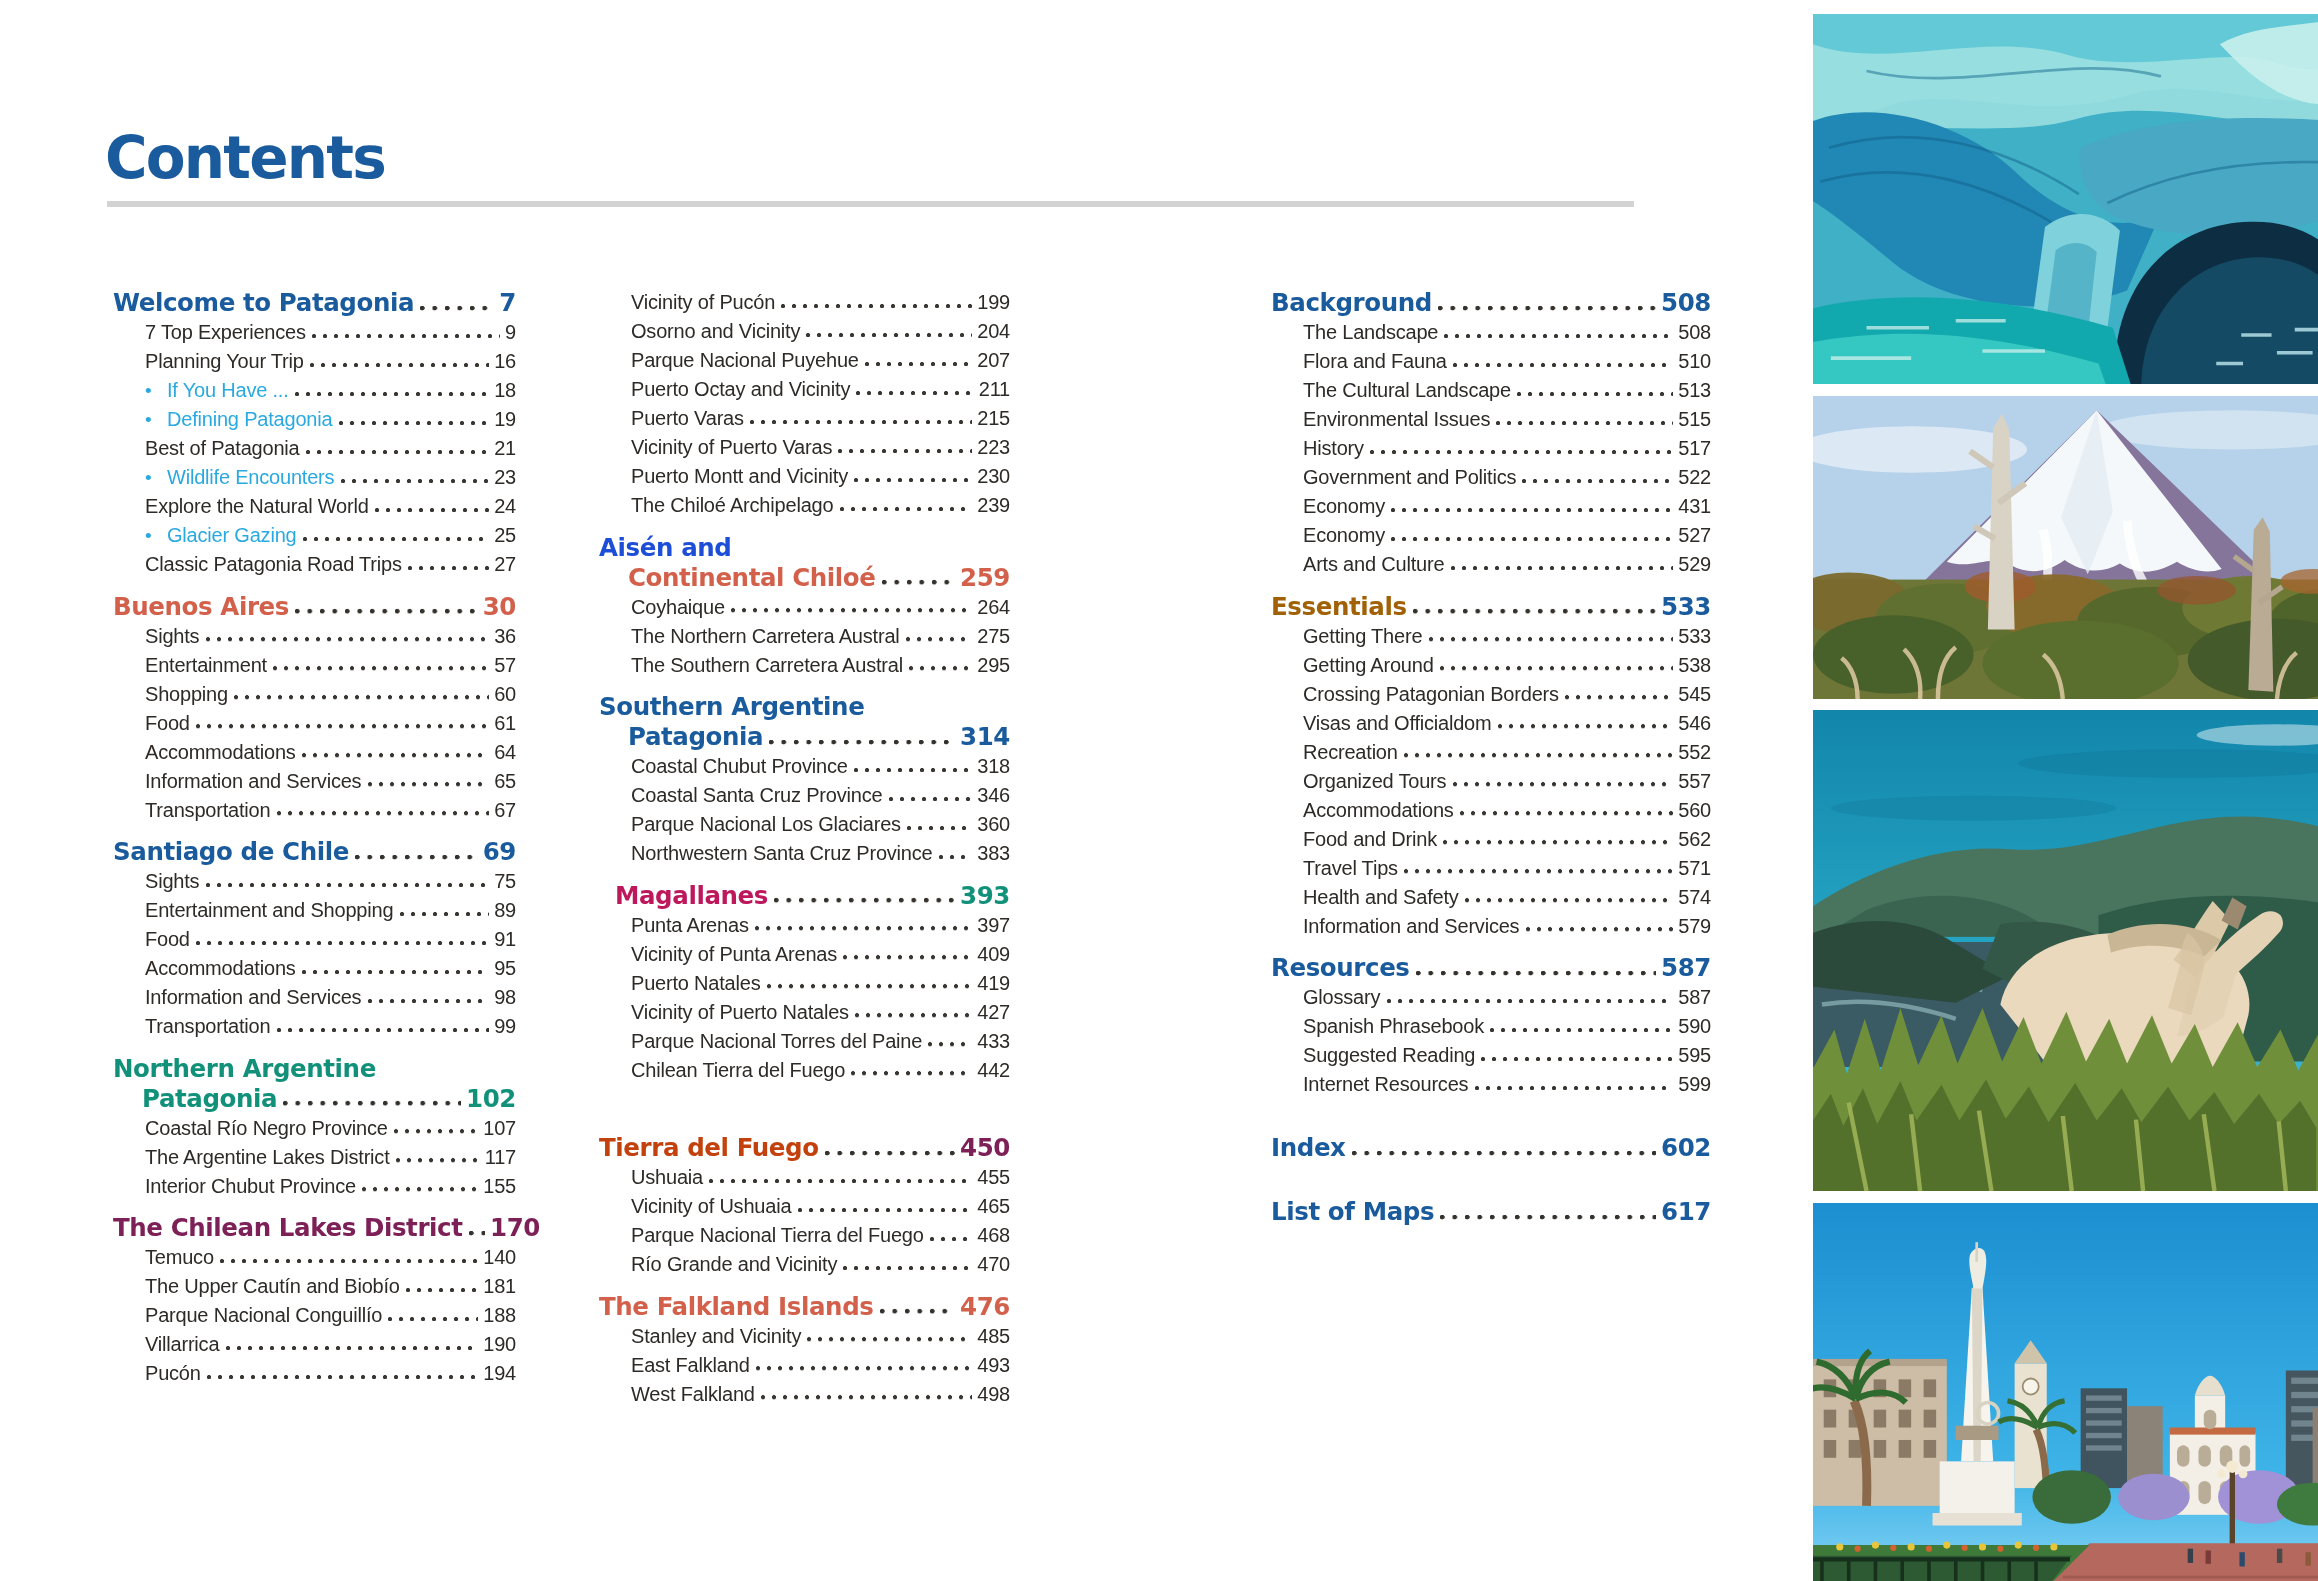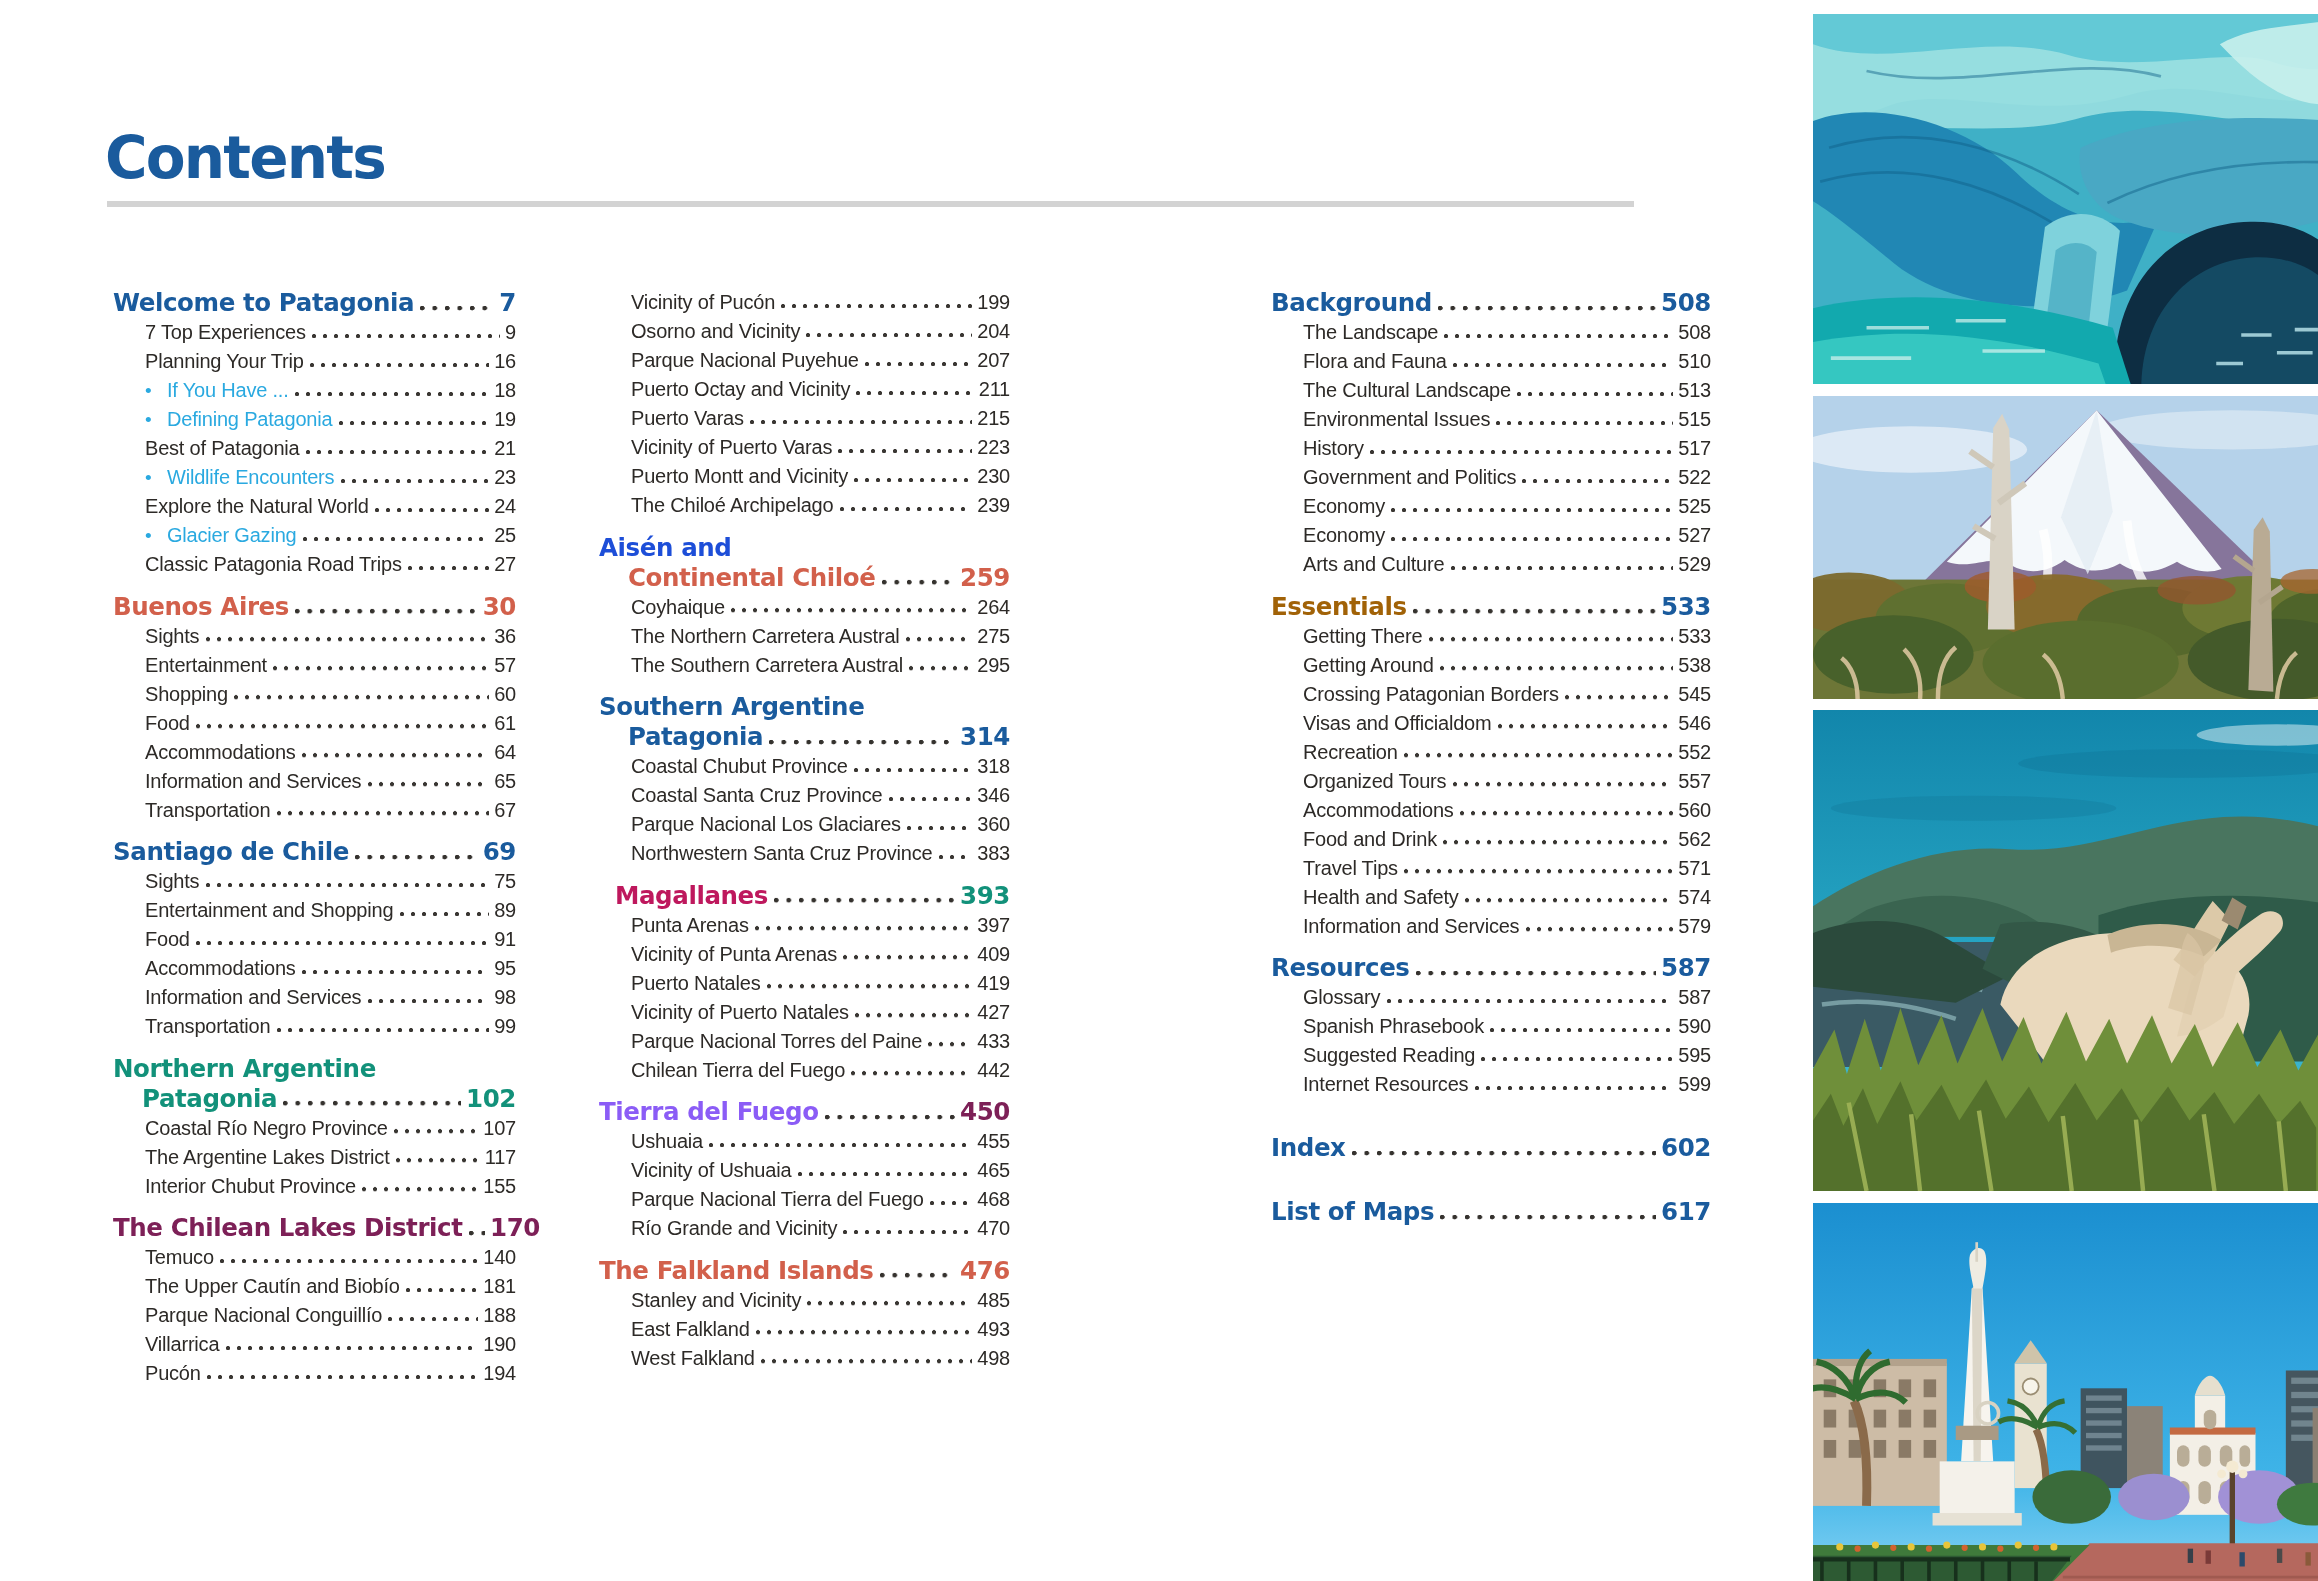--- a/index.html
+++ b/index.html
@@ -386,21 +386,21 @@
           <span class="pg">433</span>
         </div>
         <div class="i-row">
           <span class="label">Chilean Tierra del Fuego</span>
           <span class="dots"></span>
           <span class="pg">442</span>
         </div>
       </div>
       <div class="section">
         <div class="h-row">
-          <span class="label" style="color: #8b5cf6;">Tierra del Fuego</span>
+          <span class="label" style="color: #c2410c; margin-top: 36px;">Tierra del Fuego</span>
           <span class="dots"></span>
           <span class="pg" style="color: rgb(125, 32, 87);">450</span>
         </div>
         <div class="i-row">
           <span class="label">Ushuaia</span>
           <span class="dots"></span>
           <span class="pg">455</span>
         </div>
         <div class="i-row">
           <span class="label">Vicinity of Ushuaia</span>
@@ -474,21 +474,21 @@
           <span class="pg">517</span>
         </div>
         <div class="i-row">
           <span class="label">Government and Politics</span>
           <span class="dots"></span>
           <span class="pg">522</span>
         </div>
         <div class="i-row">
           <span class="label">Economy</span>
           <span class="dots"></span>
-          <span class="pg">525</span>
+          <span class="pg">431</span>
         </div>
         <div class="i-row">
           <span class="label">Economy</span>
           <span class="dots"></span>
           <span class="pg">527</span>
         </div>
         <div class="i-row">
           <span class="label">Arts and Culture</span>
           <span class="dots"></span>
           <span class="pg">529</span>

